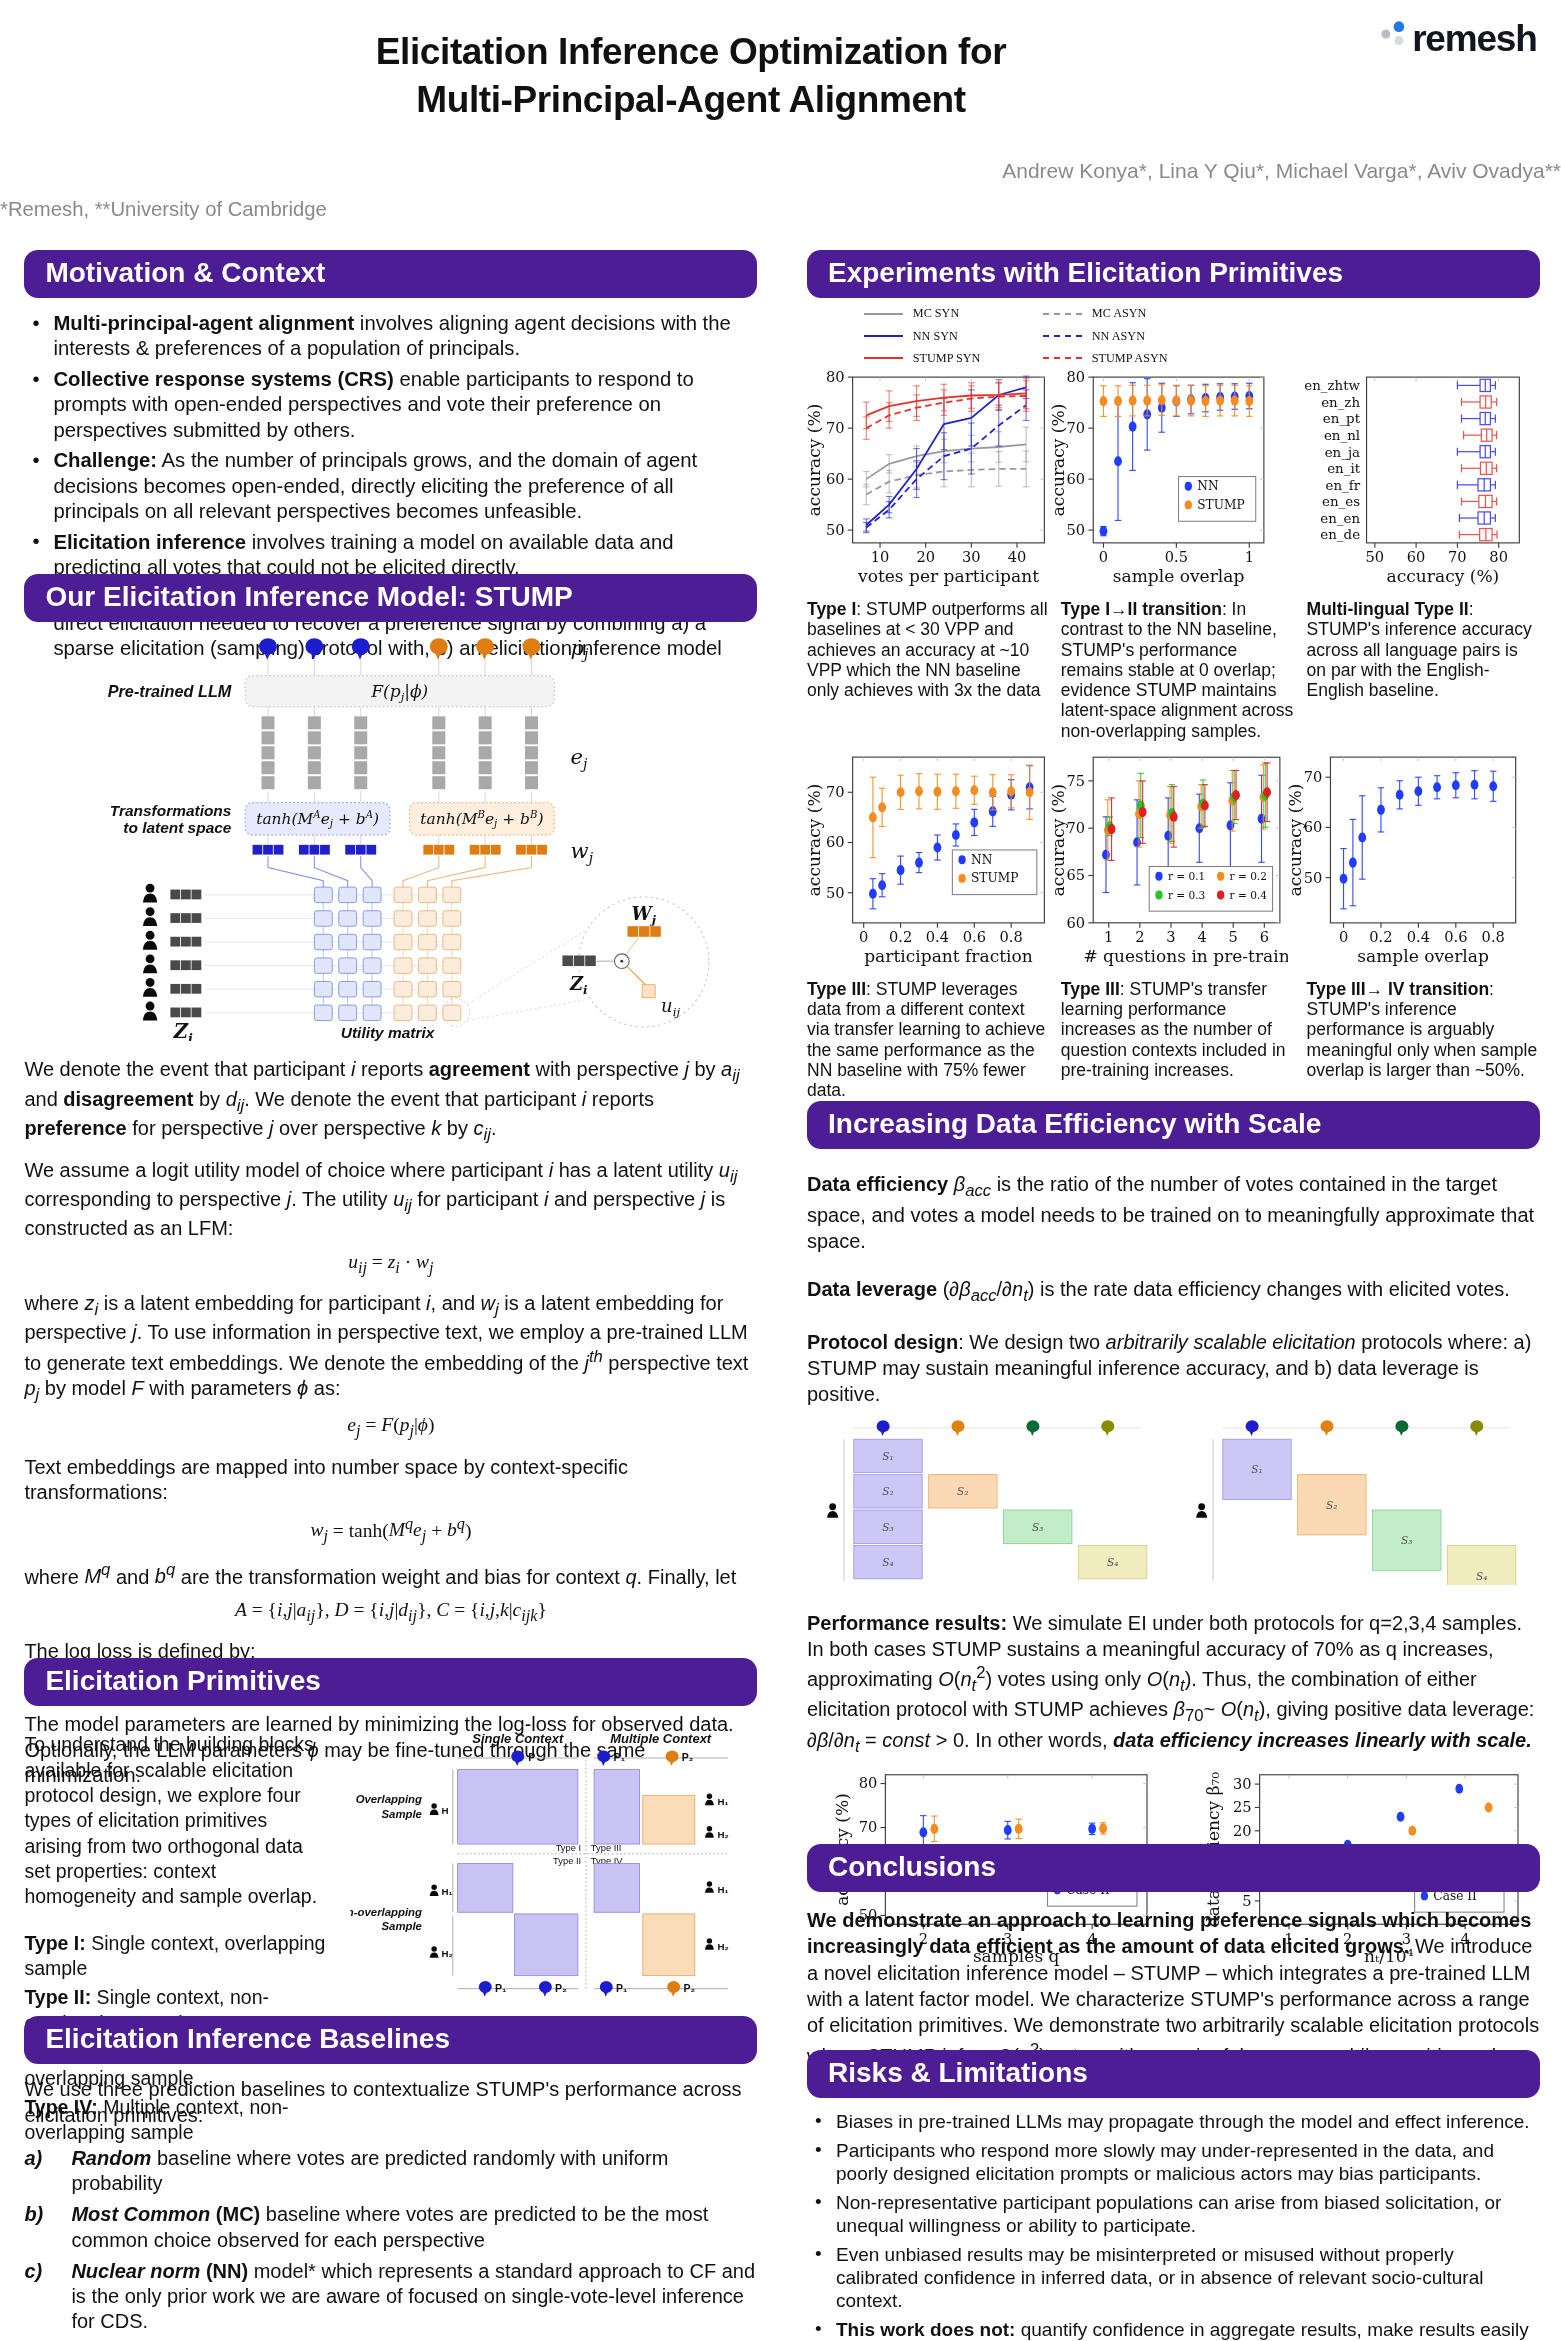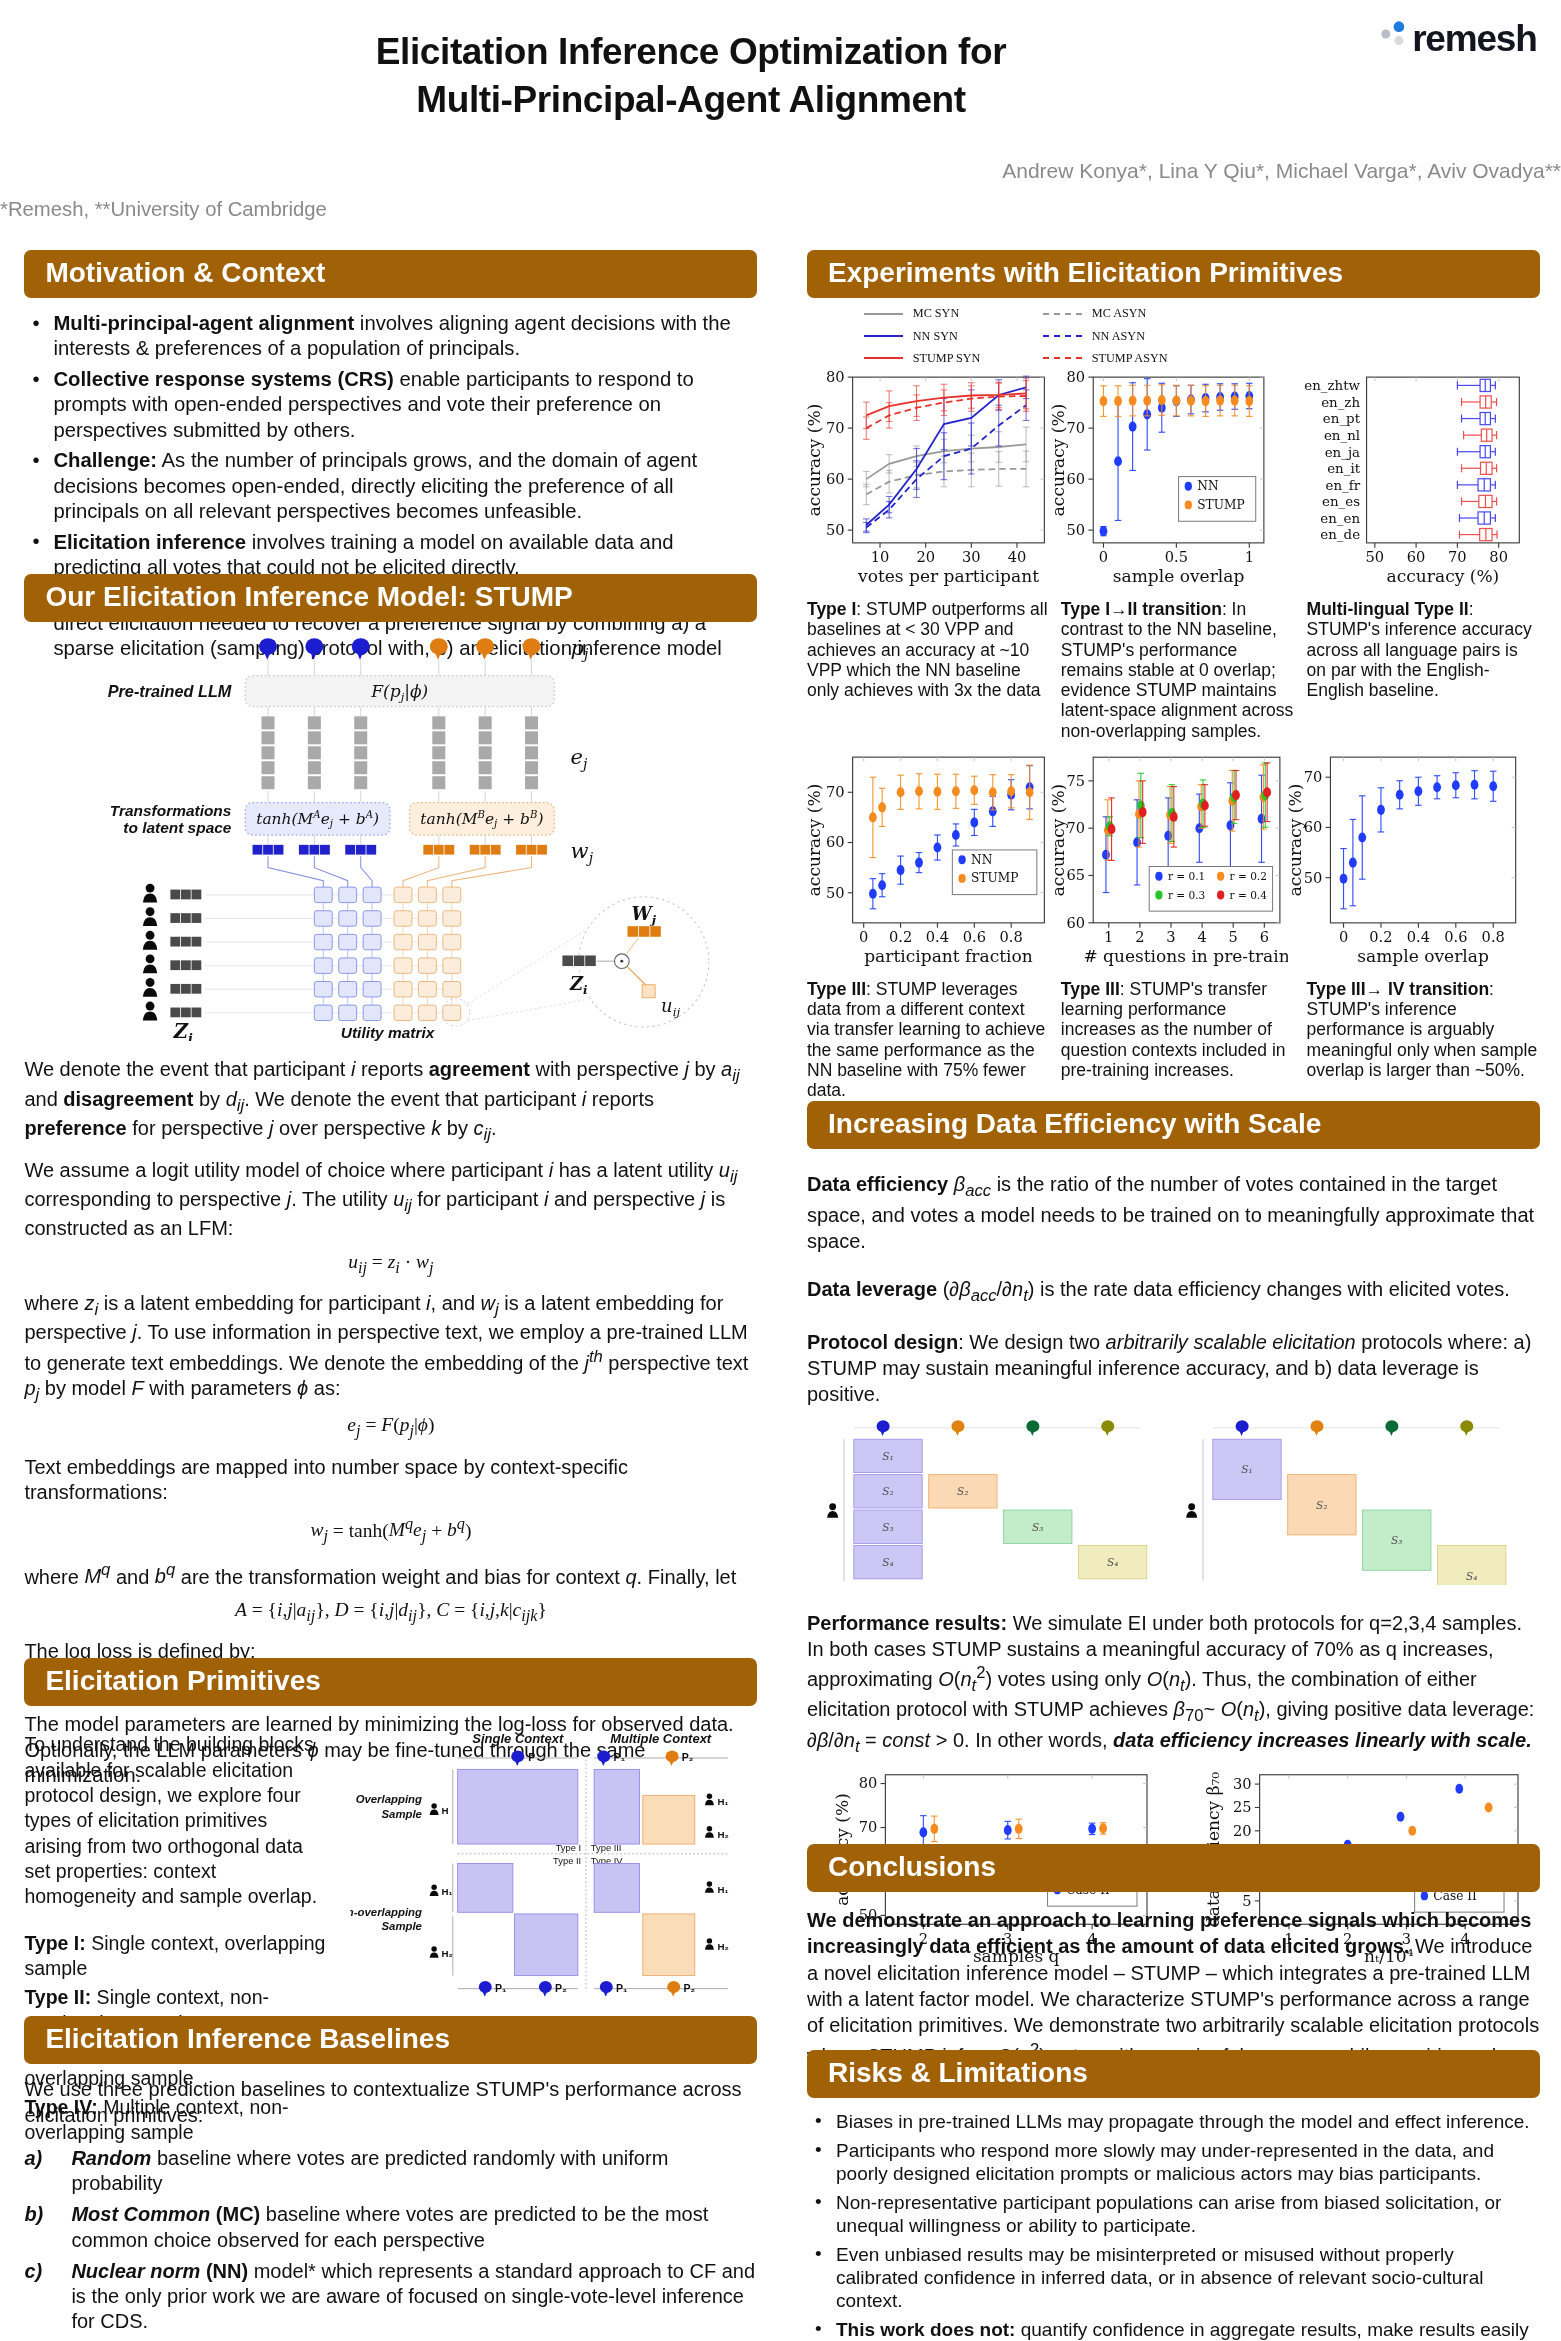--- a/index.html
+++ b/index.html
@@ -8,40 +8,40 @@
   .title{position:absolute;top:28px;left:203px;width:976px;text-align:center;
          font-size:37px;font-weight:800;line-height:1.3;letter-spacing:-0.4px}
   .authors{position:absolute;top:159px;left:0;right:0;text-align:right;font-size:21px;color:#8a8a8a}
   .affil{position:absolute;top:198px;left:0;right:0;text-align:left;font-size:20.3px;color:#8a8a8a}
   .logo{position:absolute;top:16.3px;right:24.4px;display:flex;align-items:flex-end}
   .logo-text{font-size:37px;font-weight:800;color:#15151f;letter-spacing:-1.2px;line-height:1}
   .col{position:absolute;top:250px}
   #colL{left:24.4px;width:733px}
   #colR{left:807px;width:733px}
   section{position:absolute;left:0;width:100%}
-  .hdr{background:#a16207;color:#fff;font-size:28px;font-weight:bold;
-       padding:6.5px 8.1px 9.8px 21px;border-radius:7px;box-sizing:border-box}
+  .hdr{background:#4c1d95;color:#fff;font-size:28px;font-weight:bold;
+       padding:6.5px 8.1px 9.8px 21px;border-radius:14px;box-sizing:border-box}
   .bullets{margin:13px 0 0;padding:0;list-style:none;font-size:20.3px;line-height:1.24}
   .bullets li{position:relative;padding-left:29px;margin-bottom:5.7px}
   .bullets li::before{content:"\2022";position:absolute;left:8.1px;top:-0.8px}
   .rbullets{font-size:19px;line-height:1.22;margin-top:11.4px}
   .rbullets li{margin-bottom:5.7px}
   .body{font-size:20px;line-height:1.27;margin-top:4.9px}
   .body p{margin:13px 0 3.3px}
   .eq{font-family:Liberation Serif, serif;font-size:19.5px;text-align:center;margin:8.1px 0 4.9px}
   .eq-sm{font-size:18px}
   .fig{margin-top:8.1px}
   #exp-legend{display:grid;grid-template-columns:179px 195px;row-gap:7.3px;margin:8.1px 0 1.6px 57px}
   .lgi{display:flex;align-items:center;gap:9.8px;font-family:Liberation Serif, serif;font-size:12.2px}
   .sw{width:39px;border-top:2.4px solid #000}
   .chartrow{display:flex;margin-top:3.3px;align-items:flex-end}
   .caps{display:grid;grid-template-columns:244px 236px 234px;column-gap:9.8px;
         font-size:17.5px;line-height:1.16;margin-top:5.7px}
   .effp{font-size:20px;line-height:1.3;margin-top:22px}
-  .proto-row{display:flex;gap:9px;margin:11.4px 0 0 11.4px}
+  .proto-row{display:flex;gap:19px;margin:11.4px 0 0 11.4px}
   .chartrow3{display:flex;gap:46px;margin:9.8px 0 0 28px}
   .prim-flex{display:flex;gap:24px;margin-top:26px}
   .prim-text{width:320px;font-size:19.5px;line-height:1.3}
   .types{margin-top:21px}
   .types div{margin-bottom:4.1px}
   .intro{font-size:20px;line-height:1.3;margin-top:11.4px}
   .abc{display:flex;margin-bottom:5.7px;font-size:20px;line-height:1.27}
   .abc .mk{width:47px;flex:none;font-weight:bold;font-style:italic}
   .abclist{margin-top:18px}
   .concl{font-size:20px;line-height:1.32;margin-top:14.6px}

